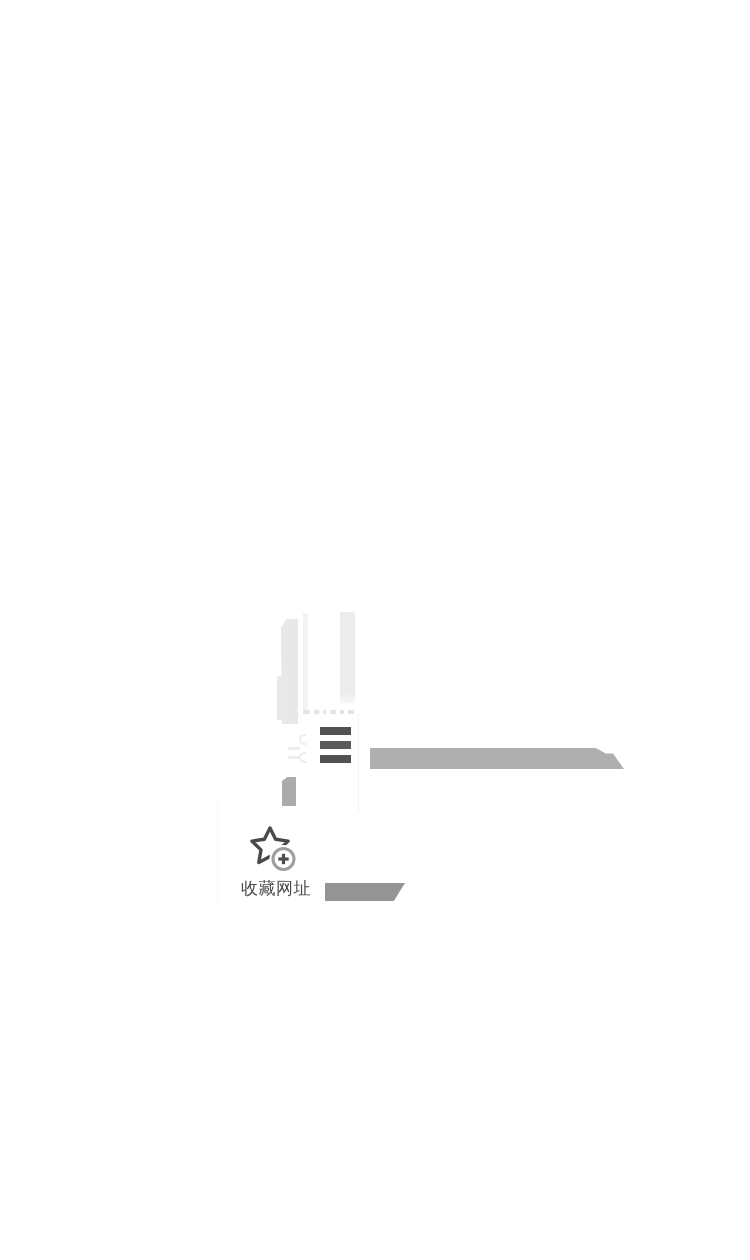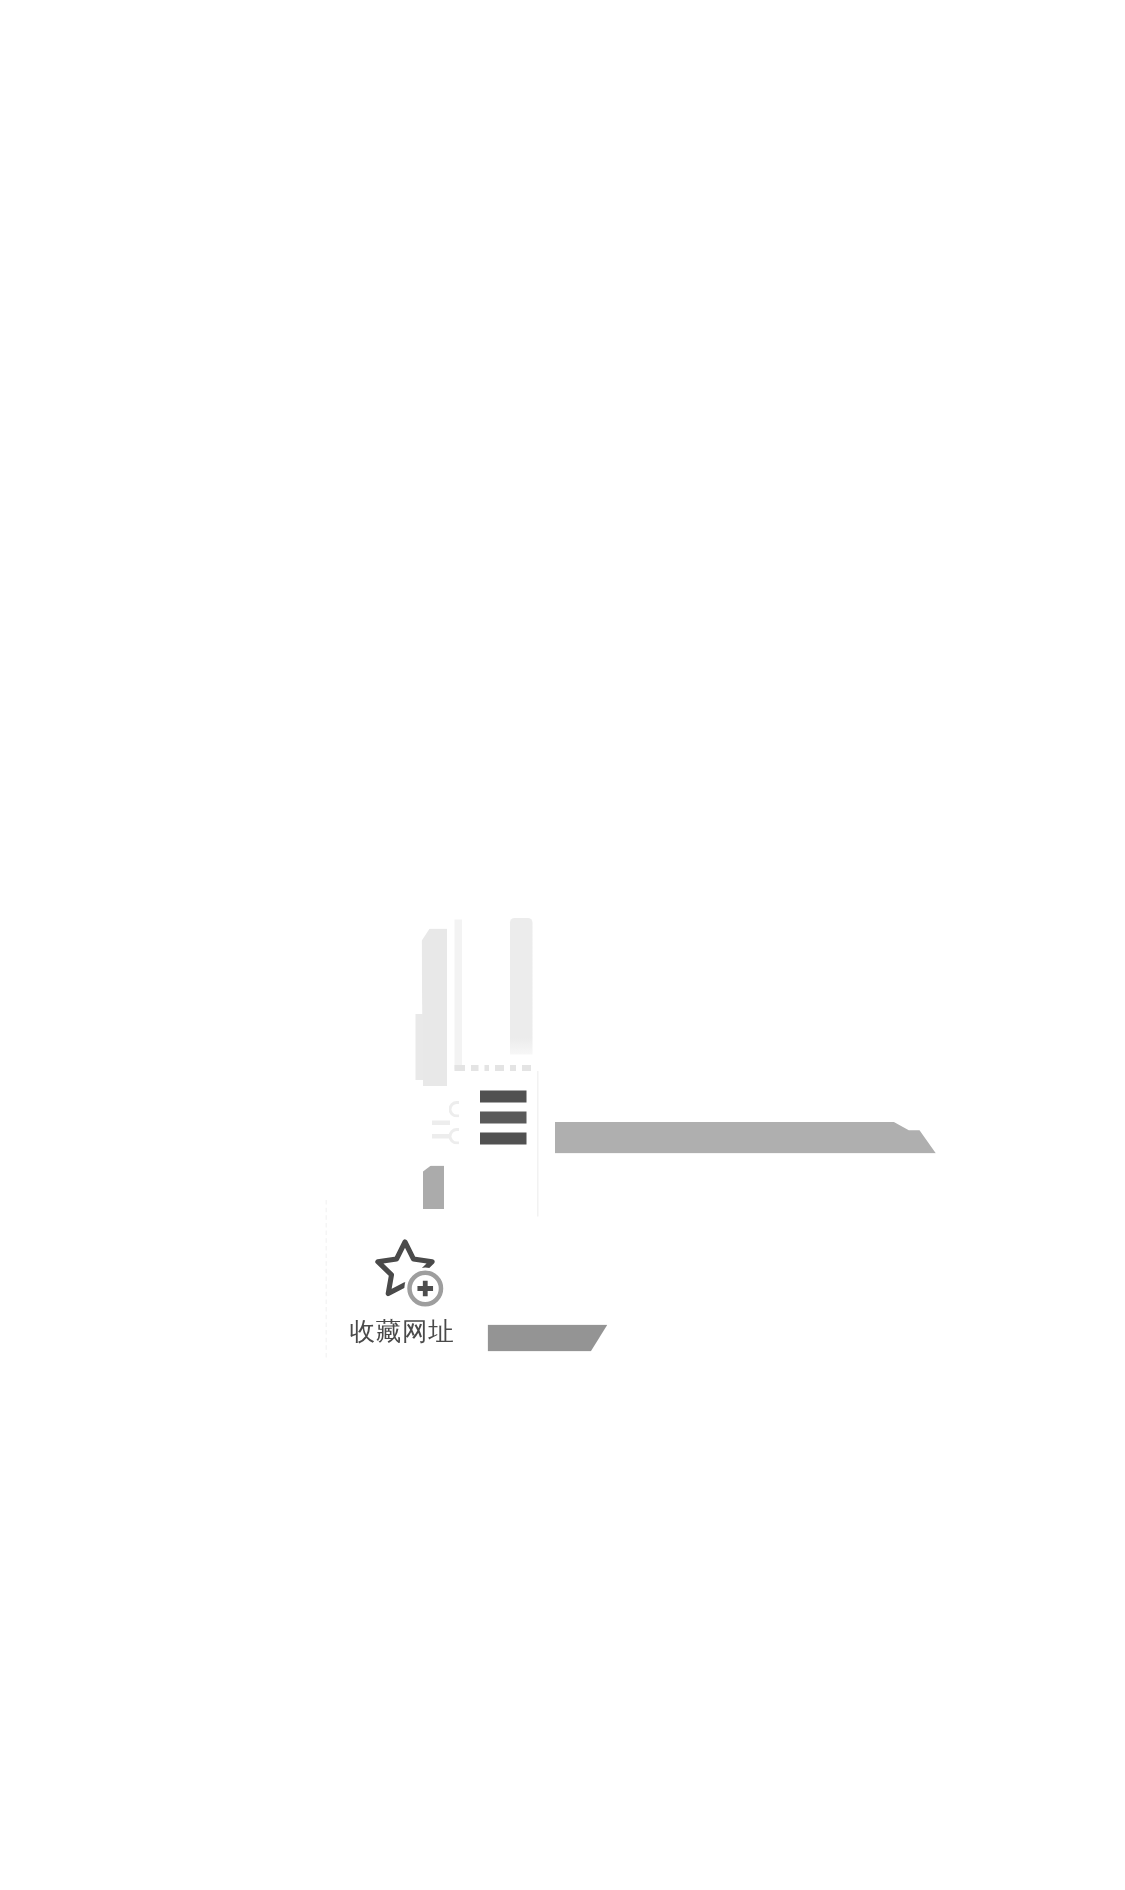--- a/index.html
+++ b/index.html
@@ -43,21 +43,21 @@
   
   .bar-long { left:370px; top:748px; width:255px; height:21px; background:#afafaf;
               clip-path: polygon(0% 0%, 88.6% 0%, 92.5% 26%, 95.3% 26%, 99.6% 100%, 0% 100%); }
   .bar-small { left:325px; top:883px; width:80px; height:18px; background:#949494;
                clip-path: polygon(0% 0%, 100% 0%, 86% 100%, 0% 100%); }
 
   
   .grid-line { left:217px; top:800px; width:0px; height:105px; border-left:1px dashed #f5f5f5; }
 
   
-  .bookmark { left:233px; top:820px; width:78px; text-align:left; cursor:pointer; }
+  .bookmark { left:233px; top:820px; width:78px; text-align:right; cursor:pointer; }
   .bookmark svg { display:block; margin:0 auto; }
   .bookmark .label { margin-top:4px; font-size:17px; line-height:21px;
                      color:#4a4a4a; letter-spacing:0.5px; white-space:nowrap; }
 </style>
 </head>
 <body>
 
 <div id="screen">
 
   <div>

